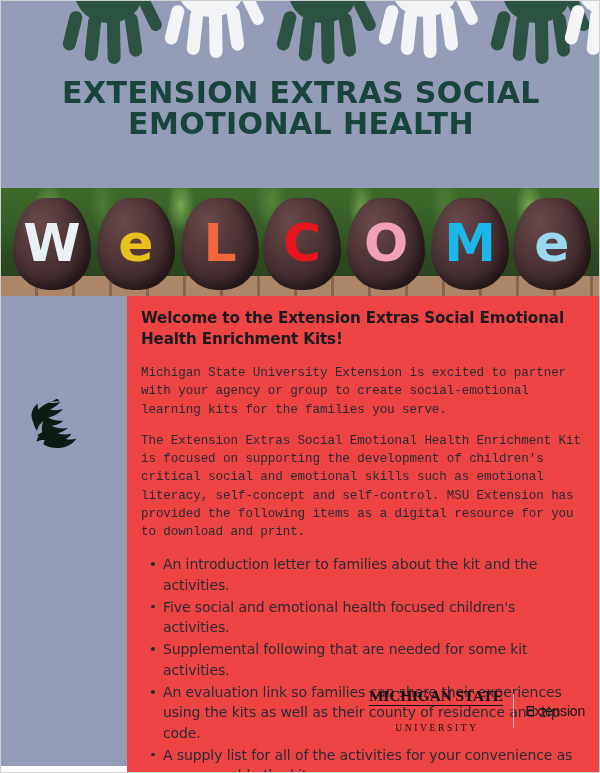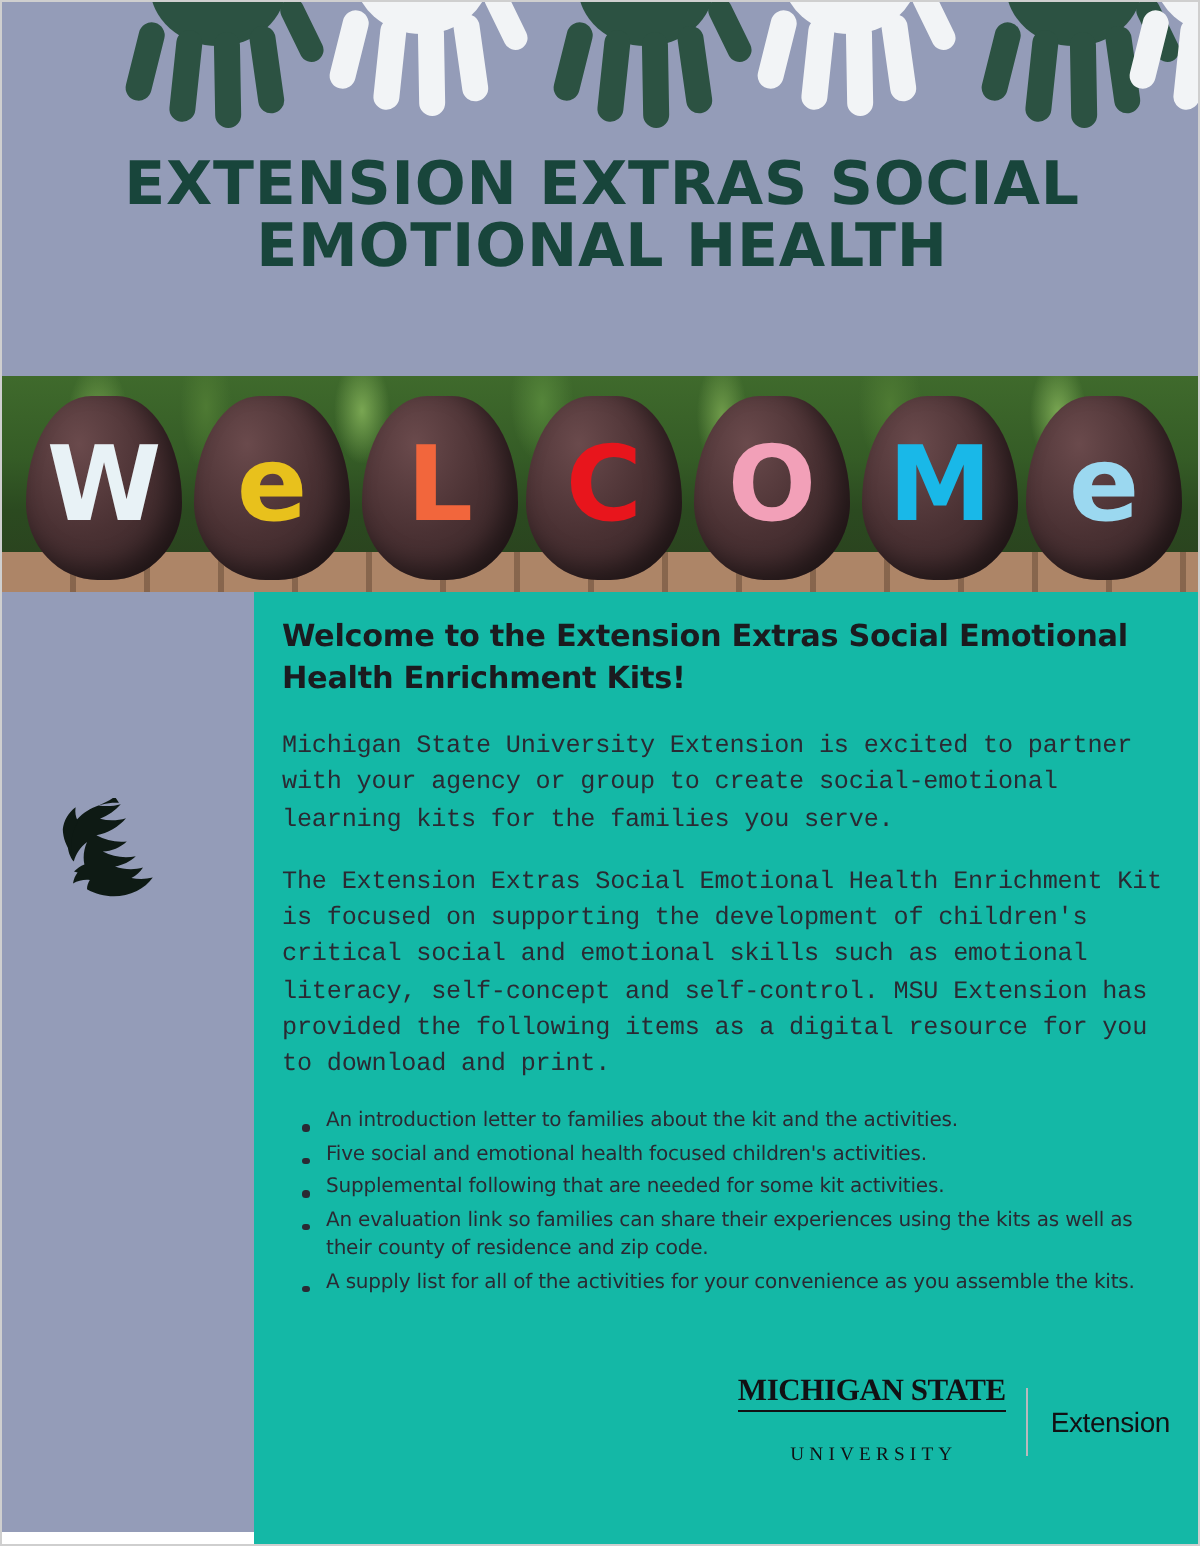--- a/index.html
+++ b/index.html
@@ -142,21 +142,21 @@
     height: 54px;
   }
 
   
   .content {
     position: absolute;
     left: 126px;
     top: 295px;
     width: 474px;
     height: 477px;
-    background: #14b8a6;
+    background: #ef4444;
     box-sizing: border-box;
     padding: 12px 16px 0 14px;
   }
   .content-heading {
     margin: 0 0 15px 0;
     font-family: "DejaVu Sans", sans-serif;
     font-weight: 700;
     font-size: 15.2px;
     line-height: 1.35;
     color: #1b1b1f;
@@ -172,21 +172,21 @@
   }
   .bullets {
     margin: 0 0 12px 0;
     padding: 0 0 0 22px;
     list-style: none;
   }
   .bullets li {
     position: relative;
     margin: 0 0 2px 0;
     font-family: "DejaVu Sans", sans-serif;
-    font-size: 10px;
+    font-size: 14px;
     line-height: 1.45;
     color: #2a2a33;
     letter-spacing: -0.1px;
   }
   .bullets li::before {
     content: "";
     position: absolute;
     left: -12px;
     top: 8px;
     width: 3.5px;

